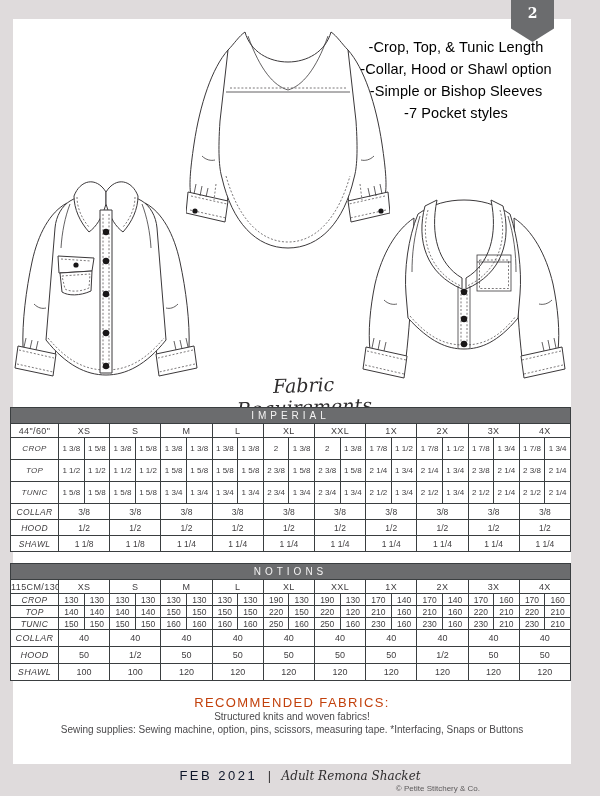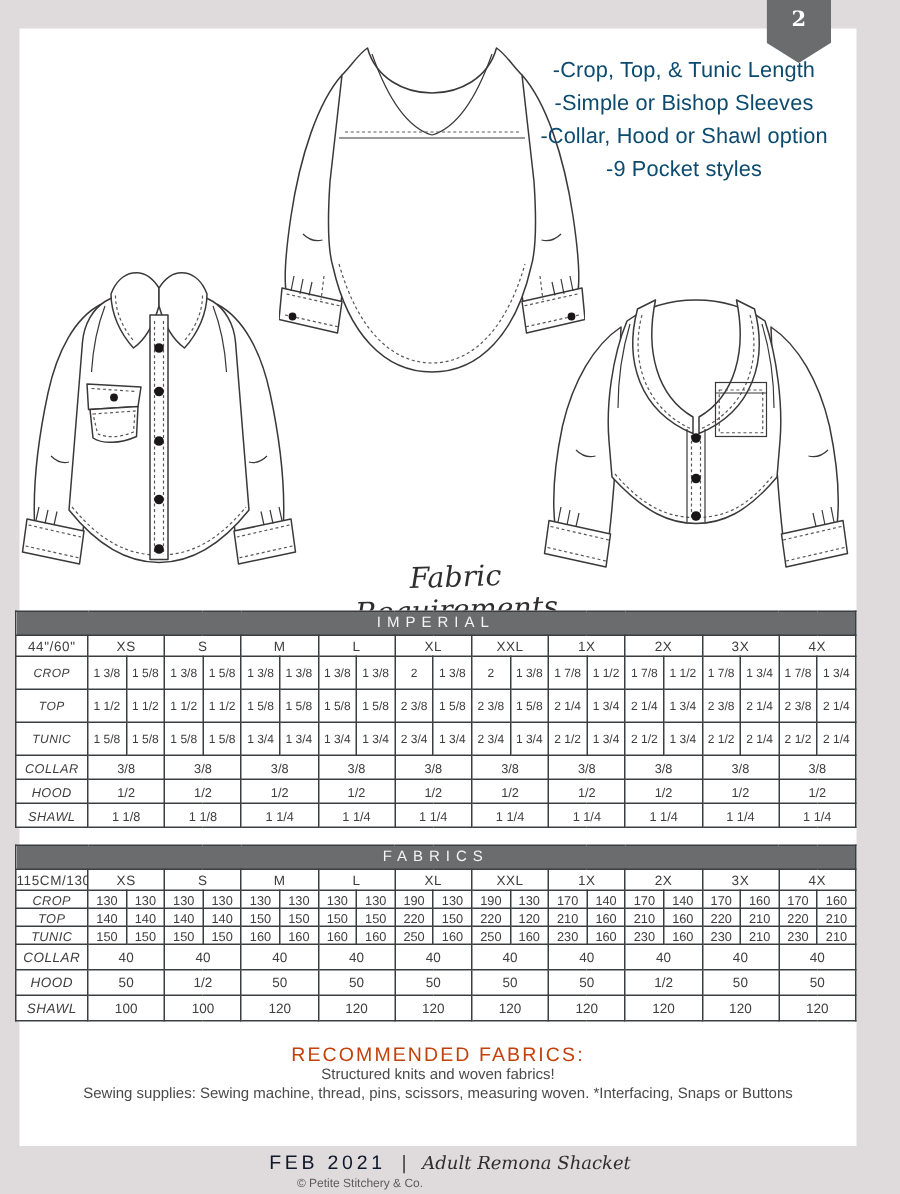--- a/index.html
+++ b/index.html
@@ -6,21 +6,21 @@
   .page{position:relative;width:600px;height:796px;background:#dfdbdc;overflow:hidden;
         font-family:"Liberation Sans",sans-serif;color:#413f41;}
   .sheet{position:absolute;left:13px;top:19px;width:558px;height:745px;background:#ffffff;}
   
   .badge{position:absolute;left:511px;top:0;width:43px;height:42px;background:#6b6c6e;
          clip-path:polygon(0 0,100% 0,100% 68%,50% 100%,0 68%);
          display:flex;align-items:flex-start;justify-content:center;z-index:5;}
   .badge span{color:#fff;font-family:"DejaVu Serif",serif;font-weight:bold;font-size:14px;margin-top:5px;}
   
   .features{position:absolute;left:348px;top:36px;width:216px;text-align:center;z-index:3;}
-  .features div{font-size:14.5px;line-height:22px;color:#0c4a6e;letter-spacing:.1px;}
+  .features div{font-size:14.5px;line-height:22px;color:#000000;letter-spacing:.1px;}
   
   .script{font-family:"DejaVu Serif",serif;font-style:italic;color:#2f2d2e;}
   .fabric-req{position:absolute;left:224px;top:374px;width:160px;text-align:center;
               font-size:19px;transform:rotate(-2deg);z-index:3;}
   
   svg.draw{position:absolute;z-index:2;}
   .ln{fill:#ffffff;stroke:#3b383a;stroke-width:1;stroke-linejoin:round;}
   .st{fill:none;stroke:#3b383a;stroke-width:.8;}
   .da{fill:none;stroke:#5a5758;stroke-width:.8;stroke-dasharray:2 1.8;}
   .bt{fill:#181617;}
@@ -39,37 +39,37 @@
   td.rowlabel{font-size:8px;letter-spacing:.3px;font-style:italic;}
   
   .footer{position:absolute;left:13px;top:696px;width:558px;text-align:center;z-index:3;}
   .footer .h{font-size:13px;letter-spacing:1.4px;color:#c2410c;line-height:14px;}
   .footer .p{font-size:10px;color:#4b4a4c;line-height:13px;}
   .footer .p2{max-width:500px;margin:0 auto;}
   .dateline{position:absolute;left:0;top:766px;width:600px;text-align:center;z-index:3;}
   .dateline .feb{font-size:13px;letter-spacing:2.5px;color:#0f172a;}
   .dateline .sep{font-size:13px;color:#3e3c3d;margin:0 6px;}
   .dateline .nm{font-size:12px;}
-  .copy{position:absolute;left:0;top:784px;width:480px;text-align:center;font-size:8px;color:#5c5a5b;z-index:3;}
+  .copy{position:absolute;left:0;top:784px;width:480px;text-align:right;font-size:8px;color:#5c5a5b;z-index:3;}
 </style>
 </head>
 <body>
 
 <div class="page">
   <div class="sheet"></div>
 
   <div class="badge">
     <span>2</span>
   </div>
 
   <div class="features" id="features">
       <div>-Crop, Top, &amp; Tunic Length</div>
+      <div>-Collar, Hood or Shawl option</div>
       <div>-Simple or Bishop Sleeves</div>
-      <div>-Collar, Hood or Shawl option</div>
-      <div>-9 Pocket styles</div>
+      <div>-7 Pocket styles</div>
     </div>
 
   <svg class="draw" style="left:186px;top:26px" width="204" height="232" viewBox="0 0 204 232">
     <path class="ln" d="M42,24 C26,42 14,78 8,118 C4,145 3,160 5,170 L41,178 C45,150 47,115 49,75 Z"></path>
     <path class="ln" d="M162,24 C178,42 190,78 196,118 C200,145 201,160 199,170 L163,178 C159,150 157,115 155,75 Z"></path>
     <path class="ln" d="M2,166 L42,175 L39,196 L0,187 Z"></path>
     <path class="ln" d="M202,166 L162,175 L165,196 L204,187 Z"></path>
     <path class="ln" d="M42,24 C48,18 53,10 59,6 C70,46 134,46 145,6 C151,10 156,18 162,24 L170,95 C172,125 171,142 168,152 C158,196 134,222 102,222 C70,222 46,196 36,152 C33,142 32,125 34,95 Z"></path>
     <path class="da" d="M40,150 C52,192 74,216 102,216 C130,216 152,192 164,150"></path>
     <path class="st" d="M62,10 C74,44 88,60 102,64"></path>
@@ -312,21 +312,21 @@
         <col>
         <col>
         <col>
         <col>
         <col>
         <col>
         <col>
       </colgroup>
       <tbody>
         <tr>
-          <td colspan="21" class="bar">FABRICS</td>
+          <td colspan="21" class="bar">NOTIONS</td>
         </tr>
         <tr class="h-sizes">
           <td class="corner">115CM/130</td>
           <td colspan="2">XS</td>
           <td colspan="2">S</td>
           <td colspan="2">M</td>
           <td colspan="2">L</td>
           <td colspan="2">XL</td>
           <td colspan="2">XXL</td>
           <td colspan="2">1X</td>
@@ -441,21 +441,21 @@
           <td colspan="2">120</td>
           <td colspan="2">120</td>
           <td colspan="2">120</td>
         </tr>
       </tbody>
     </table>
 
   <div class="footer">
     <div class="h">RECOMMENDED FABRICS:</div>
     <div class="p">Structured knits and woven fabrics!</div>
-    <div class="p p2">Sewing supplies: Sewing machine, thread, pins, scissors, measuring woven. *Interfacing, Snaps or Buttons</div>
+    <div class="p p2">Sewing supplies: Sewing machine, option, pins, scissors, measuring tape. *Interfacing, Snaps or Buttons</div>
   </div>
 
   <div class="dateline">
     <span class="feb">FEB 2021</span>
     <span class="sep">|</span>
     <span class="nm script">Adult Remona Shacket</span>
   </div>
   <div class="copy">© Petite Stitchery &amp; Co.</div>
 </div>
 

